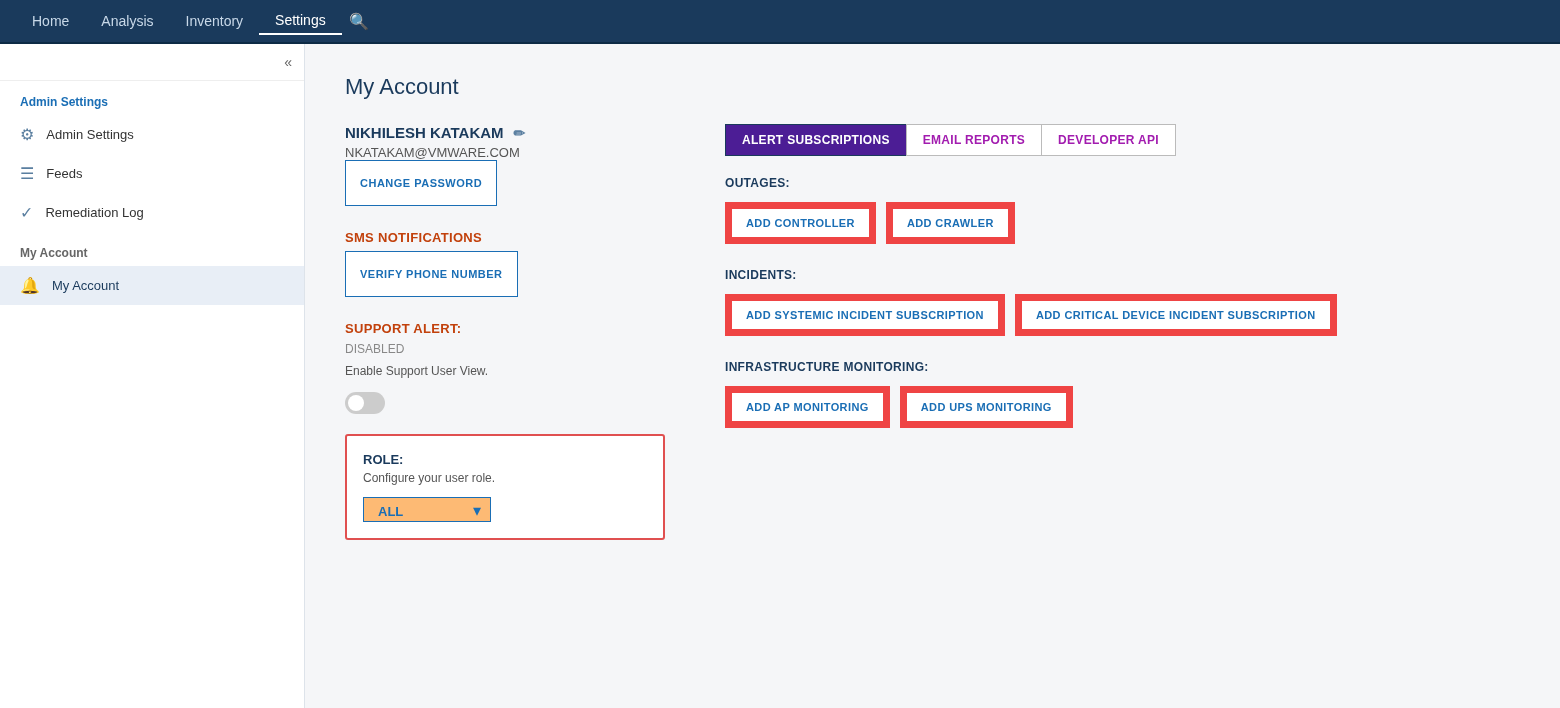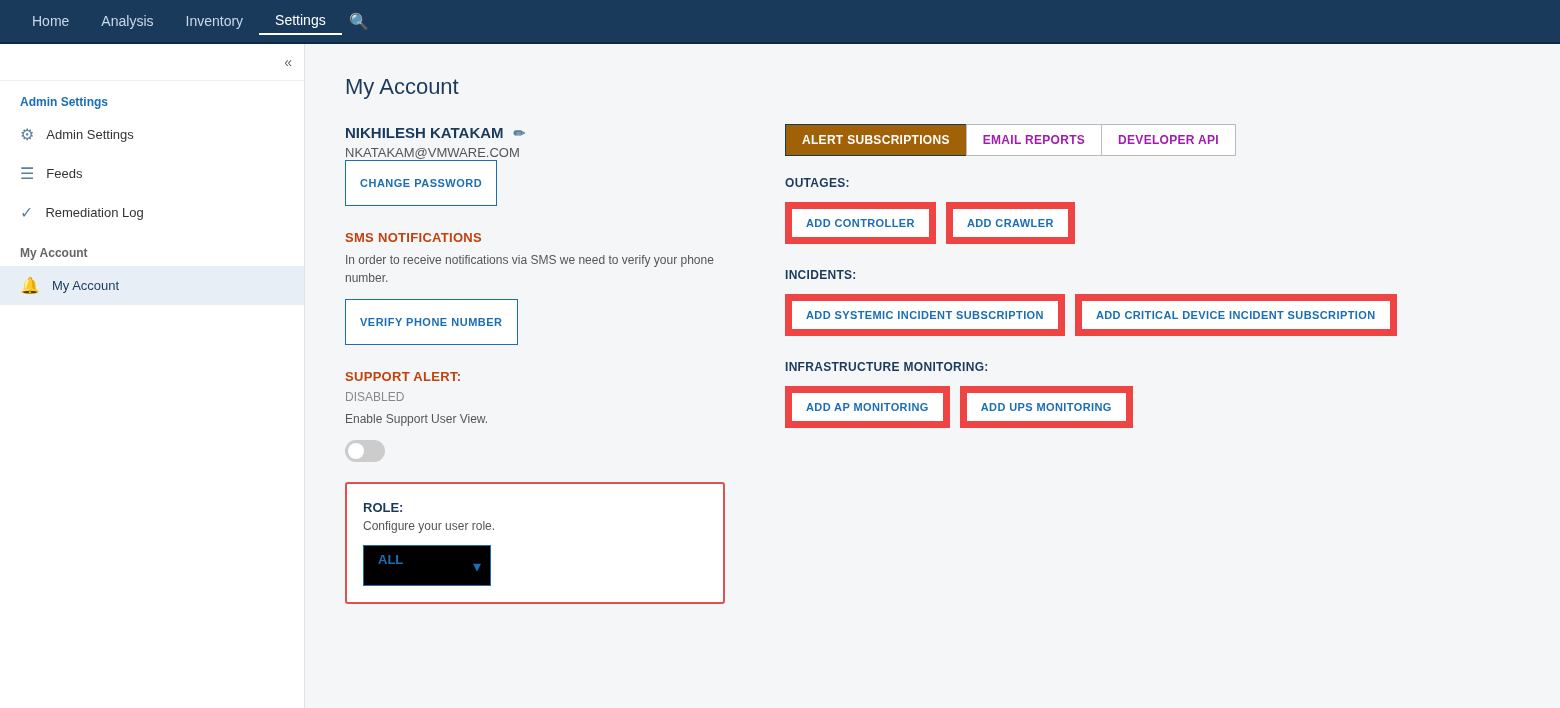--- a/index.html
+++ b/index.html
@@ -99,41 +99,41 @@
     
     .role-box {
       border: 2px solid #e05050; border-radius: 3px;
       padding: 16px; margin-top: 20px; background: #fff;
     }
     .role-label { font-size: 13px; font-weight: 700; color: #1a3a5c; margin-bottom: 4px; }
     .role-desc { font-size: 12px; color: #555; margin-bottom: 12px; }
     .role-select-wrap { position: relative; display: inline-block; }
     .role-select {
       appearance: none; -webkit-appearance: none;
-      border: 1px solid #1a6eb5; color: #1a6eb5; background: #000000;
-      padding: 6px 36px 18px 14px; font-size: 13px; font-weight: 600;
+      border: 1px solid #1a6eb5; color: #1a6eb5; background: #fdba74;
+      padding: 6px 36px 2px 14px; font-size: 13px; font-weight: 600;
       cursor: pointer; min-width: 110px;
     }
     .role-select-arrow {
       position: absolute; right: 10px; top: 50%;
       transform: translateY(-50%); pointer-events: none;
       color: #1a6eb5; font-size: 16px;
     }
 
     
     .tabs { display: flex; margin-bottom: 20px; }
     .tab-btn {
       padding: 8px 16px; font-size: 12px; font-weight: 600;
       border: 1px solid #bbb; background: #fff; cursor: pointer;
       color: #a21caf; letter-spacing: 0.3px; text-transform: uppercase;
     }
     .tab-btn:first-child { border-right: none; }
     .tab-btn:last-child { border-left: none; }
     .tab-btn.active {
-      background: #a16207; color: #fff; border-color: #1a3a5c;
+      background: #4c1d95; color: #fff; border-color: #1a3a5c;
     }
 
     
     .sub-section-label {
       font-size: 12px; font-weight: 700; color: #1a3a5c;
       margin-bottom: 12px; letter-spacing: 0.3px; text-transform: uppercase;
     }
     .btn-group { display: flex; gap: 10px; margin-bottom: 24px; flex-wrap: wrap; }
     .sub-btn {
       border: 7px solid #ef4444; color: #1a6eb5; background: #fff;
@@ -191,21 +191,20 @@
 
       <div class="left-panel">
         <div class="user-name">
           <span>NIKHILESH KATAKAM</span>
           <span class="edit-icon">✏</span>
         </div>
         <div class="user-email">NKATAKAM@VMWARE.COM</div>
         <button class="outline-btn">CHANGE PASSWORD</button>
 
         <div class="section-heading">SMS NOTIFICATIONS</div>
-        <div class="section-desc">In order to receive notifications via SMS we need to verify your phone number.</div>
         <button class="outline-btn">VERIFY PHONE NUMBER</button>
 
         <div class="section-heading">SUPPORT ALERT:</div>
         <div class="disabled-label">DISABLED</div>
         <div class="section-desc">Enable Support User View.</div>
         <div class="toggle-container">
           <div class="toggle">
             <div class="toggle-knob"></div>
           </div>
         </div>

